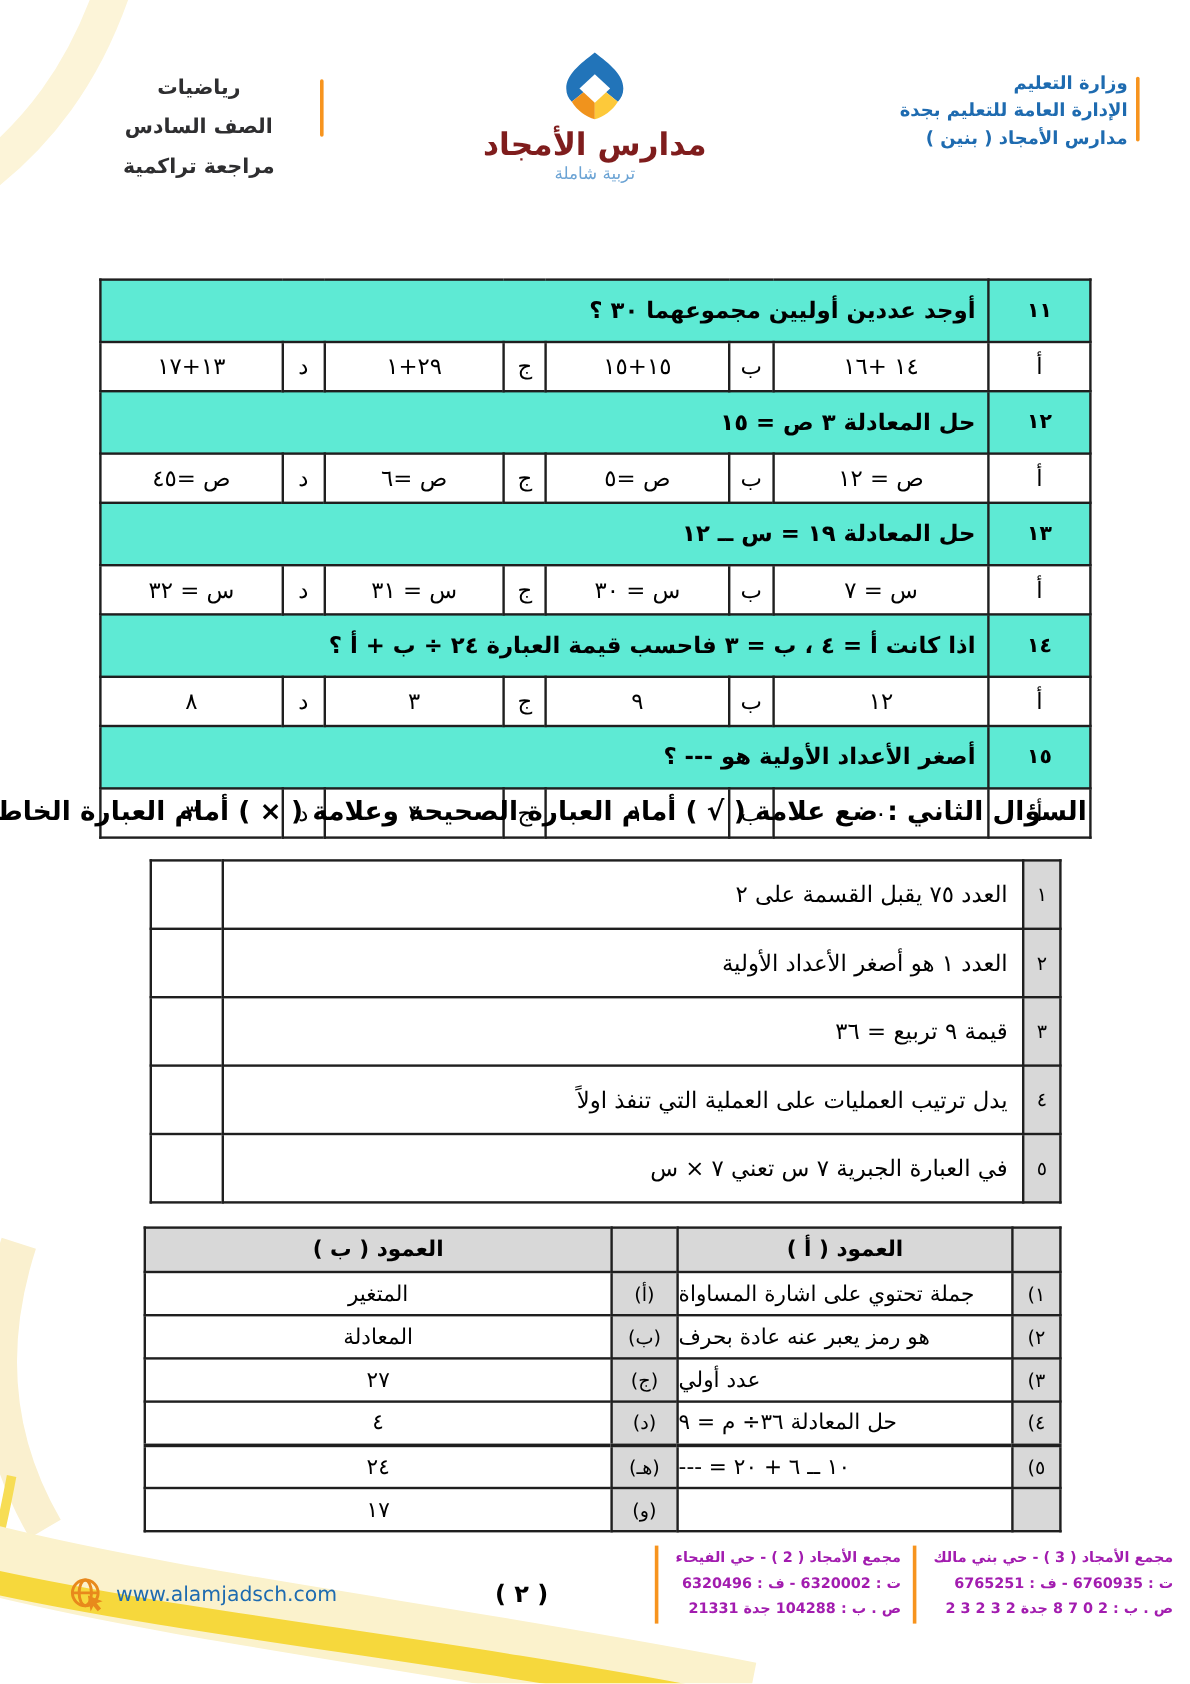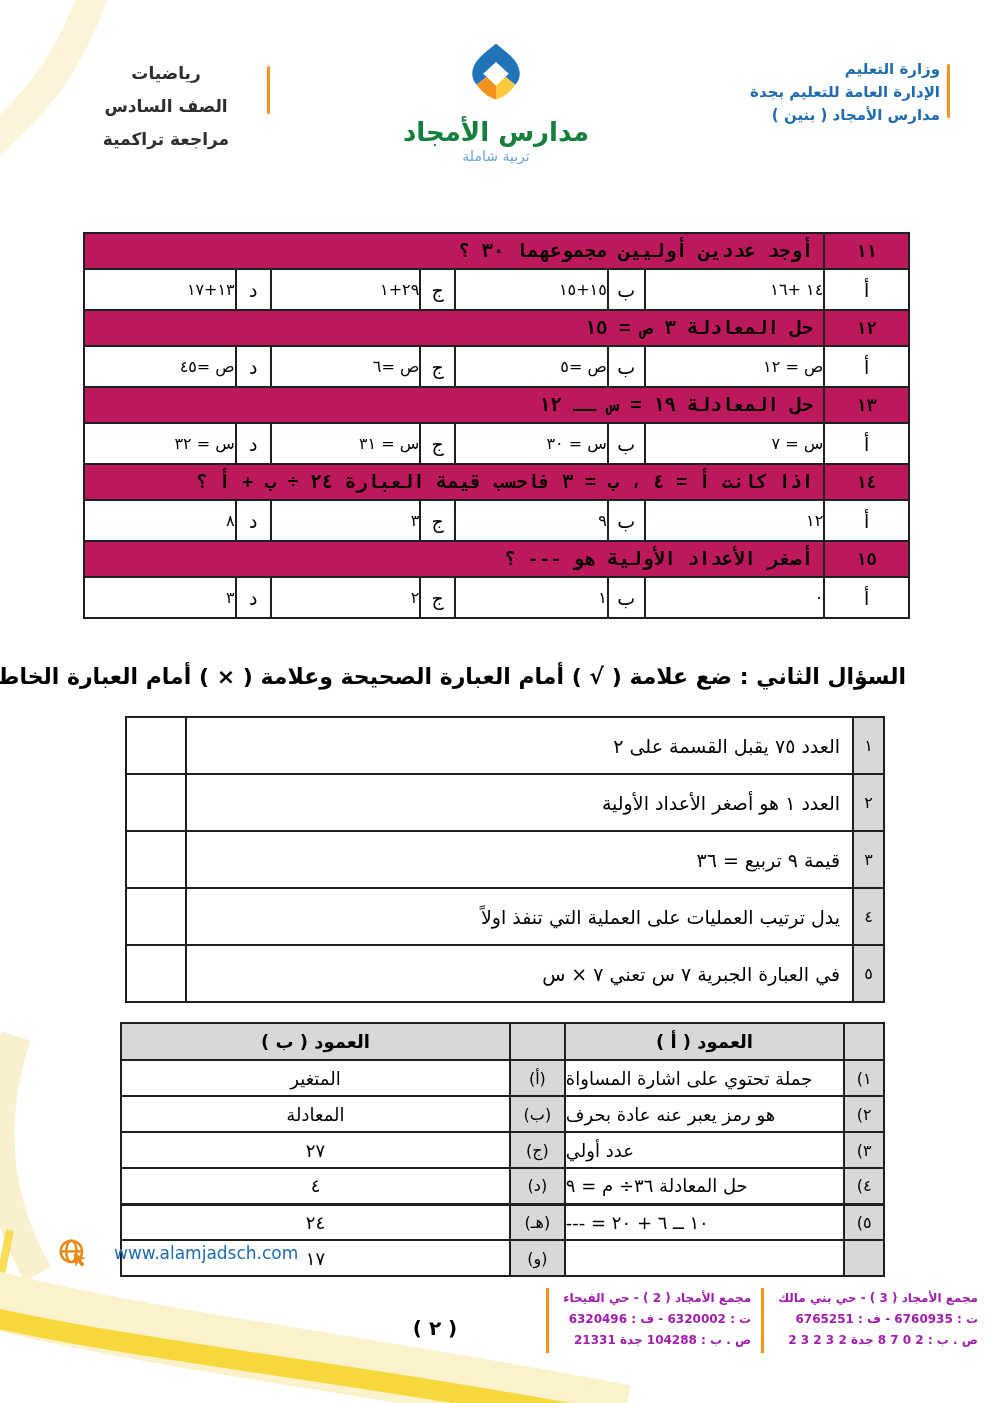--- a/index.html
+++ b/index.html
@@ -10,34 +10,34 @@
   
   .hdr-left { position:absolute; z-index:1; top:57px; left:86px; width:160px; text-align:center;
               font-size:17px; font-weight:700; color:#2e2e30; line-height:33px; }
   .pipe { position:absolute; z-index:1; width:3px; background:#f7941e; border-radius:2px; }
   .pipe-left { left:267px; top:66px; height:48px; }
   .pipe-right { right:42px; top:64px; height:54px; }
   .ministry { position:absolute; z-index:1; top:58px; right:52px; text-align:right;
               font-size:15px; font-weight:700; color:#1e6bb0; line-height:23px; }
   .logo { position:absolute; z-index:1; top:42px; left:396px; width:200px; text-align:center; }
   .logo svg { width:64px; height:60px; }
-  .logo-name { font-size:26px; font-weight:700; color:#15803d; margin-top:11px; }
+  .logo-name { font-size:26px; font-weight:700; color:#7f1d1d; margin-top:0; }
   .logo-tag  { font-size:14px; color:#6ba3d4; margin-top:1px; }
 
   
   table { border-collapse:collapse; direction:rtl; color:#000; }
   td { border:2px solid #1f1f1f; }
 
   .mcq { position:absolute; z-index:1; top:232px; left:83px; width:827px; }
-  .mcq .qhead td { background:#be185d; height:36px;font-family:Liberation Mono, monospace; }
+  .mcq .qhead td { background:#5eead4; height:52px; }
   .mcq .qnum  { font-weight:700; font-size:17px; text-align:center; }
   .mcq .qtext { font-size:19px; font-weight:700; text-align:right; padding:2px 10px; }
   .mcq .qopts td { height:41px; }
   .mcq .lbl { text-align:center; font-size:19px; }
-  .mcq .val { font-size:16px;margin-left:31px; }
+  .mcq .val { text-align:center; font-size:19px;margin-left:31px; }
 
   .qheading { position:absolute; z-index:1; right:86px; font-size:22px; font-weight:700;
               color:#000; white-space:nowrap; text-align:right; letter-spacing:-0.2px; }
   .q2h { top:664px; }
   .q3h { top:961px; }
 
   .tf { position:absolute; z-index:1; top:716px; left:125px; width:760px; }
   .tf td { height:57px; }
   .tf .num  { background:#d8d8d8; text-align:center; font-size:16px; }
   .tf .stmt { text-align:right; padding:2px 12px; font-size:19px; }
@@ -47,21 +47,21 @@
   .match td { text-align:center; font-size:18px; height:36px; }
   .match .mhead td { background:#d8d8d8; height:37px; font-weight:700; }
   .match .mnum, .match .mletter { background:#d8d8d8; font-size:16px; }
   .match .cola { text-align:left; }
   .match .thick td { border-top-width:3.5px; }
 
   
   .contacts { position:absolute; z-index:1; top:1288px; right:4px; display:flex; direction:rtl; }
   .campus { border-left:3px solid #f7941e; padding:0 10px 2px 14px; text-align:right;
             font-size:12px; font-weight:700; color:#a21caf; line-height:21px; }
-  .site { position:absolute; z-index:1; top:1238px; left:58px; display:flex; align-items:center; gap:26px; direction:ltr; }
+  .site { position:absolute; z-index:1; top:1314px; left:58px; display:flex; align-items:center; gap:9px; direction:ltr; }
   .site svg { width:30px; height:30px; }
   .site span { font-size:17px; color:#1e6bb0; }
   .pageno { position:absolute; z-index:1; top:1316px; left:385px; width:100px; text-align:center;
             font-size:20px; font-weight:700; letter-spacing:7px; direction:rtl; }
 </style>
 </head>
 <body>
 
 <div class="page">
 

